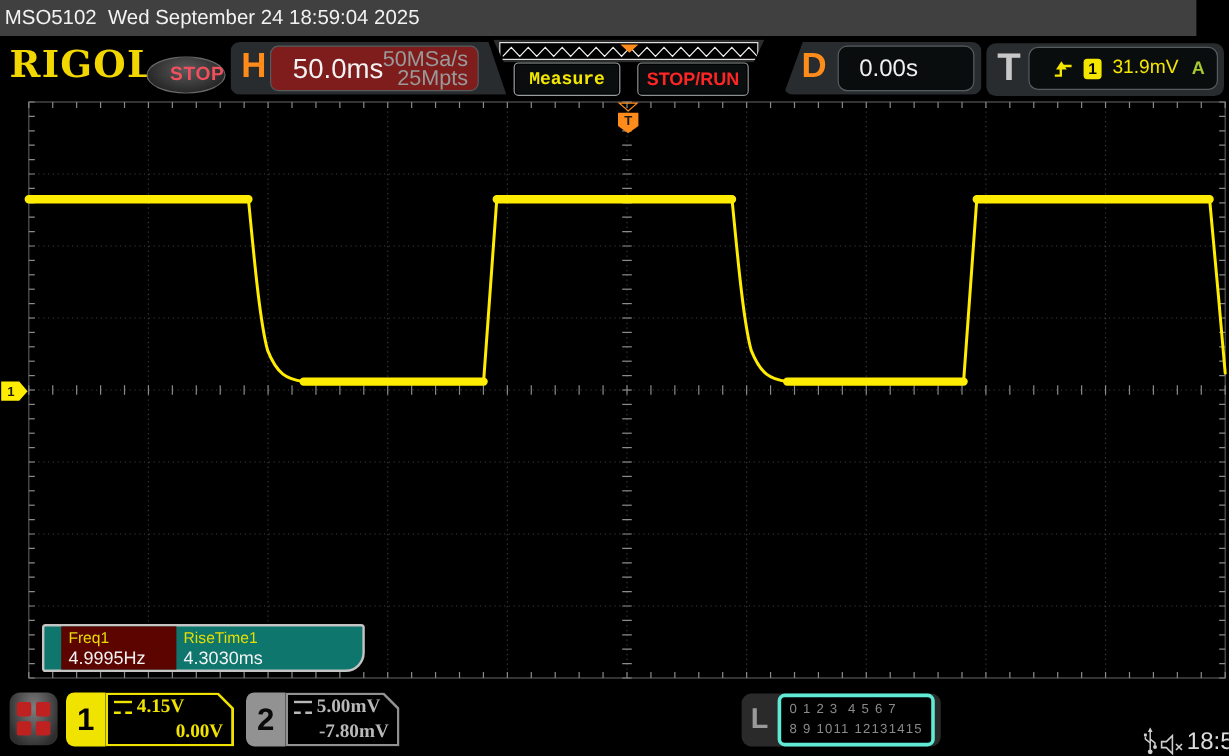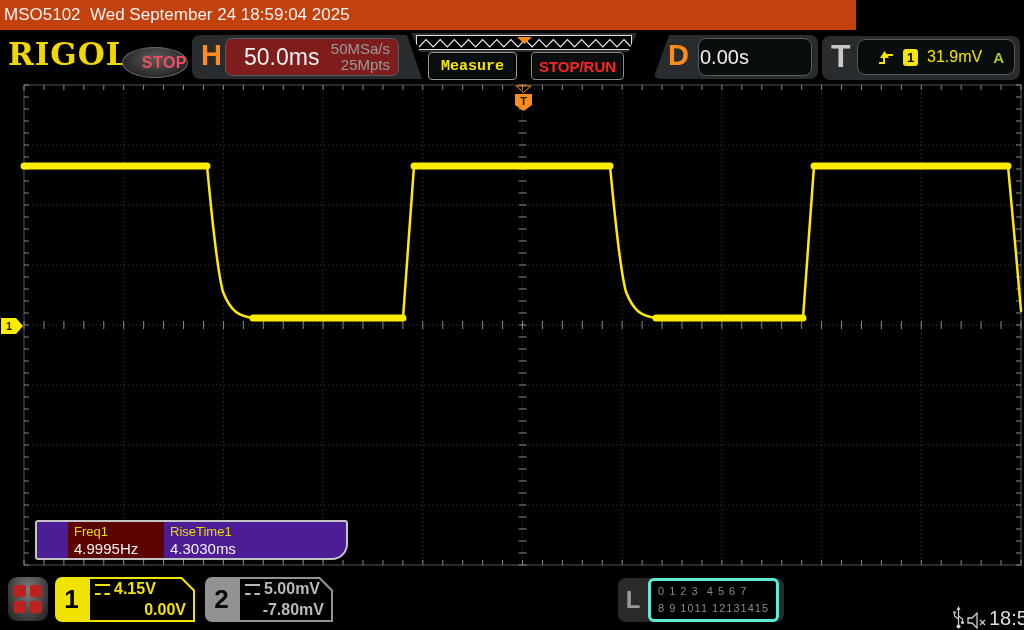--- a/index.html
+++ b/index.html
@@ -1,85 +1,85 @@
 <!DOCTYPE html>
 <html><head>
 <meta charset="utf-8">
 <style>
   html,body{margin:0;padding:0;background:#000;}
   body{width:1024px;height:630px;position:relative;overflow:hidden;
        font-family:"Liberation Sans",sans-serif;-webkit-font-smoothing:antialiased;}
 
   
-  .topbar{position:absolute;left:0;top:0;width:856px;height:30px;background:#c2410c;}
+  .topbar{position:absolute;left:0;top:0;width:997px;height:30px;background:#404040;}
   .topbar span{position:absolute;left:4px;top:5px;color:#f2f2f2;font-size:17px;white-space:pre;}
 
   
   .header{position:absolute;left:0;top:30px;width:1024px;height:54px;background:#000;}
   .logo{position:absolute;left:8px;top:6px;font-family:"DejaVu Serif",serif;font-weight:bold;
         font-size:31px;color:#f2d600;letter-spacing:1px;}
   .stopbadge{position:absolute;left:122px;top:17px;width:64px;height:29px;border-radius:50%;
         background:radial-gradient(ellipse at 50% 35%,#5a5a5a,#262626 75%);
         border:1px solid #6a6a6a;display:flex;align-items:center;justify-content:flex-end;}
   .stopbadge span{color:#f04f5e;font-weight:bold;font-size:16px;letter-spacing:.5px;}
 
   .hgroup{position:absolute;left:192px;top:5px;width:230px;height:44px;background:#282c2e;
         border-radius:8px 0 0 8px;clip-path:polygon(0 0,calc(100% - 15px) 0,100% 100%,0 100%);}
   .hgroup .hletter{position:absolute;left:9px;top:4px;color:#ff8c1a;font-weight:bold;font-size:29px;}
   .hpill{position:absolute;left:33px;top:3px;width:172px;height:36px;background:#7f1d1d;
         border:1px solid #565c5e;border-radius:7px;}
   .hpill .tb{position:absolute;left:18px;top:5px;color:#f2f2f2;font-size:23px;}
-  .hpill .rates{position:absolute;right:8px;top:2px;text-align:right;color:#9a9a9a;font-size:15px;line-height:16px;}
+  .hpill .rates{position:absolute;right:8px;top:2px;text-align:right;color:#9a9a9a;font-size:18px;line-height:16px;}
 
   .strip{position:absolute;left:411px;top:3px;width:226px;height:19px;background:#2c2c2c;
         clip-path:polygon(0 0,100% 0,calc(100% - 9px) 100%,9px 100%);}
   .strip svg{position:absolute;left:5px;top:2px;}
 
   .hbtn{position:absolute;top:22px;height:26px;background:#0b0e0f;border:1px solid #989e9e;
         border-radius:4px;display:flex;align-items:center;justify-content:center;
         font-weight:bold;font-size:15px;box-shadow:0 0 0 1px #000 inset;}
   .measure{left:428px;width:87px;color:#f5e800;font-family:Liberation Mono, monospace;}
   .stoprun{left:531px;width:91px;color:#ff2525;border-color:#8a8f8f;}
 
   .dgroup{position:absolute;left:653px;top:5px;width:165px;height:44px;background:#282c2e;
         border-radius:8px;clip-path:polygon(16px 0,100% 0,100% 100%,0 100%);}
   .dgroup .dletter{position:absolute;left:15px;top:4px;color:#ff8c1a;font-weight:bold;font-size:29px;}
   .dpill{position:absolute;left:45px;top:3px;width:112px;height:36px;background:#0a0d0e;
         border:1px solid #565c5e;border-radius:8px;}
-  .dpill span{position:absolute;left:1px;top:7px;color:#f0f0f0;font-size:20px;}
+  .dpill span{position:absolute;left:17px;top:7px;color:#f0f0f0;font-size:20px;}
 
   .tgroup{position:absolute;left:822px;top:6px;width:198px;height:44px;background:#282c2e;border-radius:8px;}
   .tgroup .tletter{position:absolute;left:9px;top:2px;color:#c8c8c8;font-weight:bold;font-size:32px;}
   .tpill{position:absolute;left:35px;top:3px;width:158px;height:36px;background:#0a0d0e;
         border:1px solid #565c5e;border-radius:8px;display:flex;align-items:center;gap:9px;padding-left:20px;box-sizing:border-box;}
   .tsrc{background:#f5e600;color:#000;font-weight:bold;font-size:13px;border-radius:3px;
         width:15px;height:17px;display:flex;align-items:center;justify-content:center;}
   .tlevel{color:#f5e600;font-size:16px;text-align:center;}
   .tmode{color:#a6c832;font-size:15px;font-weight:bold;margin-left:2px;}
 
   
-  .meas{position:absolute;left:35px;top:520px;width:313px;height:40px;background:#4c1d95;
-        border:2px solid #c4c4c4;border-radius:3px 3px 16px 3px;display:flex;padding-left:31px;box-sizing:border-box;}
+  .meas{position:absolute;left:35px;top:520px;width:269px;height:40px;background:#0f766e;
+        border:2px solid #c4c4c4;border-radius:3px 3px 16px 3px;display:flex;padding-left:14px;box-sizing:border-box;}
   .meas .col{width:96px;padding:2px 0 0 6px;box-sizing:border-box;}
   .meas .col.sel{background:#5c0500;}
   .meas .lab{color:#e6de00;font-size:13px;line-height:16px;}
   .meas .val{color:#f2f2f2;font-size:15px;line-height:18px;}
 
   
   .bottombar{position:absolute;left:0;top:575px;width:1024px;height:55px;background:#000;}
   .gridicon{position:absolute;left:8px;top:2px;width:40px;height:44px;border-radius:9px;
         background:radial-gradient(ellipse at 50% 30%,#7d7d7d,#2e2e2e 80%);
         display:grid;grid-template-columns:12px 12px;grid-template-rows:12px 12px;gap:4px;
         justify-content:center;align-content:center;}
   .gridicon i{background:#bf2020;border-radius:2px;}
 
   .chan{position:absolute;top:2px;height:45px;display:flex;}
   .chan .tab{width:33px;border-radius:7px 0 0 7px;display:flex;align-items:center;justify-content:center;
         font-weight:bold;font-size:26px;color:#000;}
-  .chan .boxo{position:relative;width:107px;}
+  .chan .boxo{position:relative;width:107px;font-family:Liberation Serif, serif;}
   .chan .boxfill{position:absolute;inset:0;clip-path:polygon(0 0,calc(100% - 13px) 0,100% 13px,100% 100%,0 100%);}
   .chan .boxin{position:absolute;inset:2px;background:#000;
         clip-path:polygon(0 0,calc(100% - 12px) 0,100% 12px,100% 100%,0 100%);}
   .chan .r1{position:absolute;left:7px;top:3px;font-size:16px;font-weight:bold;display:flex;align-items:center;gap:4px;}
   .chan .r2{position:absolute;right:9px;bottom:3px;font-size:16px;font-weight:bold;margin-left:47px;}
   .ch1{left:55px;} .ch1 .tab{background:#f0e300;} .ch1 .boxfill{background:#f0e300;}
   .ch1 .r1,.ch1 .r2{color:#f0e300;}
   .ch2{left:205px;} .ch2 .tab{background:#929292;color:#0a0a0a;} .ch2 .boxfill{background:#929292;}
   .ch2 .boxo{width:95px;} .ch2 .r1,.ch2 .r2{color:#b9b9b9;}
   .dcicon{display:inline-block;width:15px;height:9px;border-top:2px solid;position:relative;}

